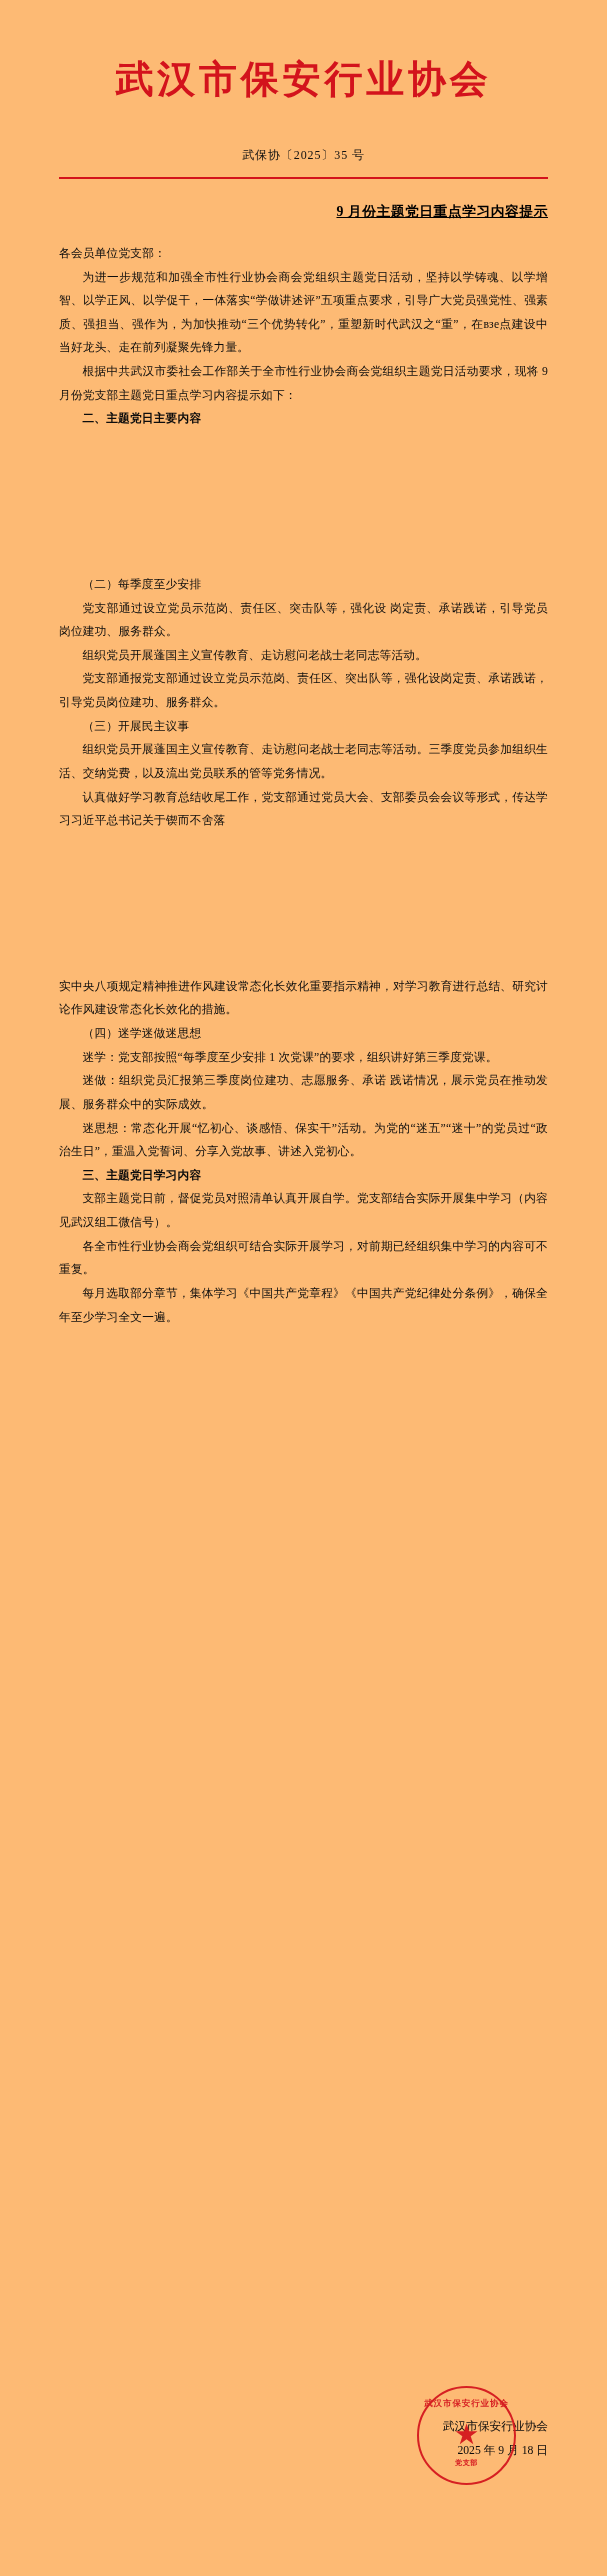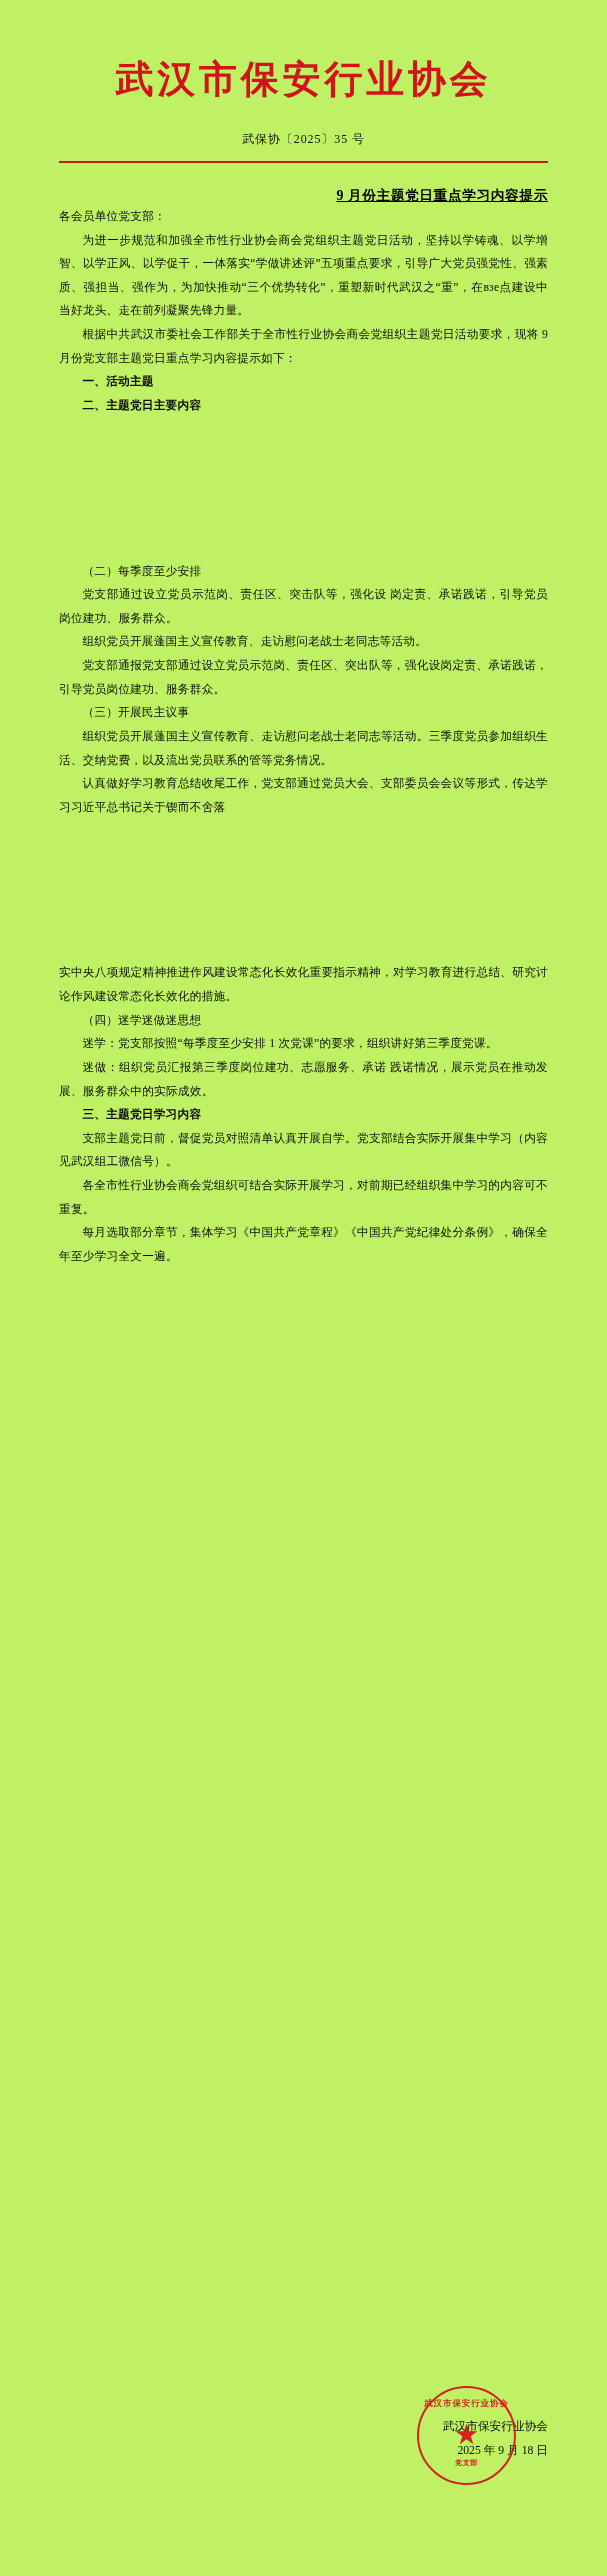--- a/index.html
+++ b/index.html
@@ -1,51 +1,52 @@
 <!DOCTYPE html>
 <html style="font-size:15px"><head>
 <meta charset="utf-8">
 <style>
   html,body{margin:0;padding:0;background:#b9b9b9;}
   body{font-family:"Liberation Serif","DejaVu Serif",serif;}
   .page{
-    width:607px;height:2576px;background:#bef264;margin:0 auto;
+    width:607px;height:2576px;background:#fdba74;margin:0 auto;
     position:relative;box-sizing:border-box;
     padding:0 59px;
     overflow:hidden;
   }
   .masthead{
     text-align:center;
     color:#d3131c;
     font-weight:bold;
     font-size:38px;
     letter-spacing:3.8px;
     padding-top:59px;
     line-height:1.1;
     font-family:"Liberation Serif","DejaVu Serif",serif;
   }
   .docnum{
     text-align:center;
     font-size:12px;
     color:#111;
-    margin-top:30px;
+    margin-top:46px;
     letter-spacing:0.9px;
   }
   .redline{
     height:1.9px;background:#d3131c;margin-top:13.3px;width:100%;
   }
   .title{
     text-align:right;
     font-size:13.8px;
     font-weight:bold;
     margin-top:24px;
     letter-spacing:0.5px;
     text-decoration:underline;
   }
   .body{
+    margin-top:21px;
     font-size:11.7px;
     line-height:2.02;
     color:#0d0d0d;
     text-align:justify;
     letter-spacing:0.2px;
   }
   .body p{margin:0;text-indent:2em;}
   .body p.noind{text-indent:0;}
   .body p.heading{font-weight:bold;}
   .gap-block{height:142px;}
@@ -91,35 +92,35 @@
   <div class="docnum">武保协〔2025〕35 号</div>
 
   <div class="redline"></div>
 
   <div class="title">9 月份主题党日重点学习内容提示</div>
 
   <div class="body" id="body-content">
       <p class="noind">各会员单位党支部：</p>
       <p>为进一步规范和加强全市性行业协会商会党组织主题党日活动，坚持以学铸魂、以学增智、以学正风、以学促干，一体落实“学做讲述评”五项重点要求，引导广大党员强党性、强素质、强担当、强作为，为加快推动“三个优势转化”，重塑新时代武汉之“重”，在взе点建设中当好龙头、走在前列凝聚先锋力量。</p>
       <p>根据中共武汉市委社会工作部关于全市性行业协会商会党组织主题党日活动要求，现将 9 月份党支部主题党日重点学习内容提示如下：</p>
-      <p class="heading">一、活动主题</p>
       <p class="heading">二、主题党日主要内容</p>
       <div class="gap-block"></div>
       <p>（二）每季度至少安排</p>
       <p>党支部通过设立党员示范岗、责任区、突击队等，强化设 岗定责、承诺践诺，引导党员岗位建功、服务群众。</p>
       <p>组织党员开展蓬国主义宣传教育、走访慰问老战士老同志等活动。</p>
       <p>党支部通报党支部通过设立党员示范岗、责任区、突出队等，强化设岗定责、承诺践诺，引导党员岗位建功、服务群众。</p>
       <p>（三）开展民主议事</p>
       <p>组织党员开展蓬国主义宣传教育、走访慰问老战士老同志等活动。三季度党员参加组织生活、交纳党费，以及流出党员联系的管等党务情况。</p>
       <p>认真做好学习教育总结收尾工作，党支部通过党员大会、支部委员会会议等形式，传达学习习近平总书记关于锲而不舍落</p>
       <div class="gap-block2"></div>
       <p class="noind">实中央八项规定精神推进作风建设常态化长效化重要指示精神，对学习教育进行总结、研究讨论作风建设常态化长效化的措施。</p>
       <p>（四）迷学迷做迷思想</p>
       <p>迷学：党支部按照“每季度至少安排 1 次党课”的要求，组织讲好第三季度党课。</p>
       <p>迷做：组织党员汇报第三季度岗位建功、志愿服务、承诺 践诺情况，展示党员在推动发展、服务群众中的实际成效。</p>
+      <p>迷思想：常态化开展“忆初心、谈感悟、保实干”活动。为党的“迷五”“迷十”的党员过“政治生日”，重温入党誓词、分享入党故事、讲述入党初心。</p>
       <p class="heading">三、主题党日学习内容</p>
       <p>支部主题党日前，督促党员对照清单认真开展自学。党支部结合实际开展集中学习（内容见武汉组工微信号）。</p>
       <p>各全市性行业协会商会党组织可结合实际开展学习，对前期已经组织集中学习的内容可不重复。</p>
       <p>每月选取部分章节，集体学习《中国共产党章程》《中国共产党纪律处分条例》，确保全年至少学习全文一遍。</p>
     </div>
 
   <div class="signature">
     <div>武汉市保安行业协会</div>
     <div>2025 年 9 月 18 日</div>
   </div>

